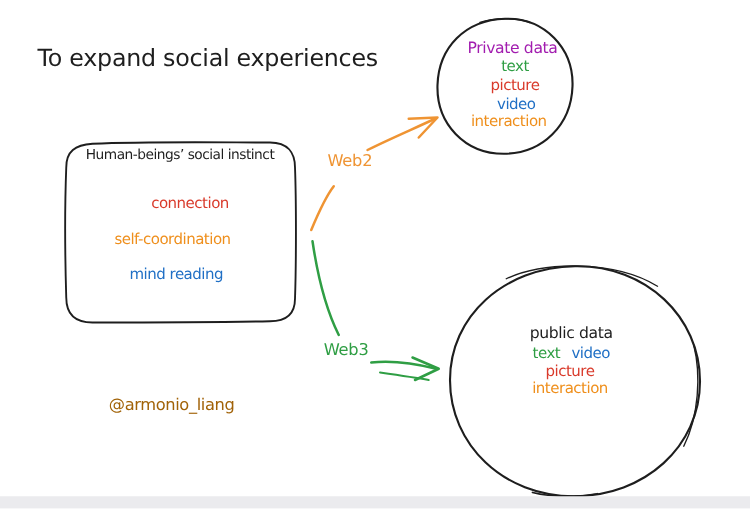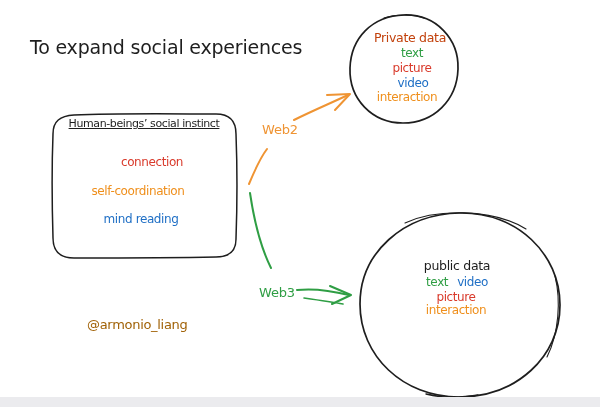--- a/index.html
+++ b/index.html
@@ -51,29 +51,29 @@
     <g>
       <path d="M 250 193 C 254 220 261 248 271 268" fill="none" stroke-width="2" stroke-linecap="round" stroke="#2f9e44"></path>
       <path d="M 297 290 C 315 288 333 291 349 295" fill="none" stroke-width="2" stroke-linecap="round" stroke="#2f9e44"></path>
       <path d="M 330 286 L 351 295 L 332 304" fill="none" stroke-width="2" stroke-linecap="round" stroke-linejoin="round" stroke="#2f9e44"></path>
       <path d="M 304 298 C 318 300 332 302 343 304" fill="none" stroke-width="1.6" stroke-linecap="round" stroke="#2f9e44"></path>
     </g>
   </svg>
 
   <div class="lbl title" style="left: 30px; top: 37px; color: rgb(30, 30, 30);">To expand social experiences</div>
 
-  <div class="lbl boxtitle ctr" style="left: 144px; top: 118px; color: rgb(30, 30, 30); text-decoration: underline;">Human-beings’ social instinct</div>
+  <div class="lbl boxtitle ctr" style="left: 144px; top: 118px; color: rgb(30, 30, 30);">Human-beings’ social instinct</div>
   <div class="lbl item ctr" style="left: 152px; top: 156px; color: rgb(217, 58, 43);">connection</div>
   <div class="lbl item ctr" style="left: 138px; top: 185px; color: rgb(239, 143, 28);">self-coordination</div>
   <div class="lbl item ctr" style="left: 141px; top: 213px; color: rgb(31, 111, 197);">mind reading</div>
 
   <div class="lbl arrowlbl" style="left: 262px; top: 123px; color: rgb(239, 148, 51);">Web2</div>
-  <div class="lbl arrowlbl" style="left: 259px; top: 286px; color: rgb(47, 158, 68);">Web3</div>
+  <div class="lbl arrowlbl" style="left: 259px; top: 274px; color: rgb(47, 158, 68);">Web3</div>
 
-  <div class="lbl circletitle ctr" style="left: 410px; top: 31px; color: #c2410c;">Private data</div>
+  <div class="lbl circletitle ctr" style="left: 410px; top: 31px; color: #a21caf;">Private data</div>
   <div class="lbl item ctr" style="left: 412px; top: 47px; color: rgb(47, 158, 68);">text</div>
   <div class="lbl item ctr" style="left: 412px; top: 62px; color: rgb(217, 58, 43);">picture</div>
   <div class="lbl item ctr" style="left: 413px; top: 77px; color: rgb(31, 111, 197);">video</div>
   <div class="lbl item ctr" style="left: 407px; top: 91px; color: rgb(239, 143, 28);">interaction</div>
 
   <div class="lbl circletitle ctr" style="left: 457px; top: 259px; color: rgb(30, 30, 30);">public data</div>
   <div class="lbl item ctr" style="left:457px;top:276px;">
     <span style="color: rgb(47, 158, 68);">text</span><span class="rowgap"></span><span style="color: rgb(31, 111, 197);">video</span>
   </div>
   <div class="lbl item ctr" style="left: 456px; top: 291px; color: rgb(217, 58, 43);">picture</div>

